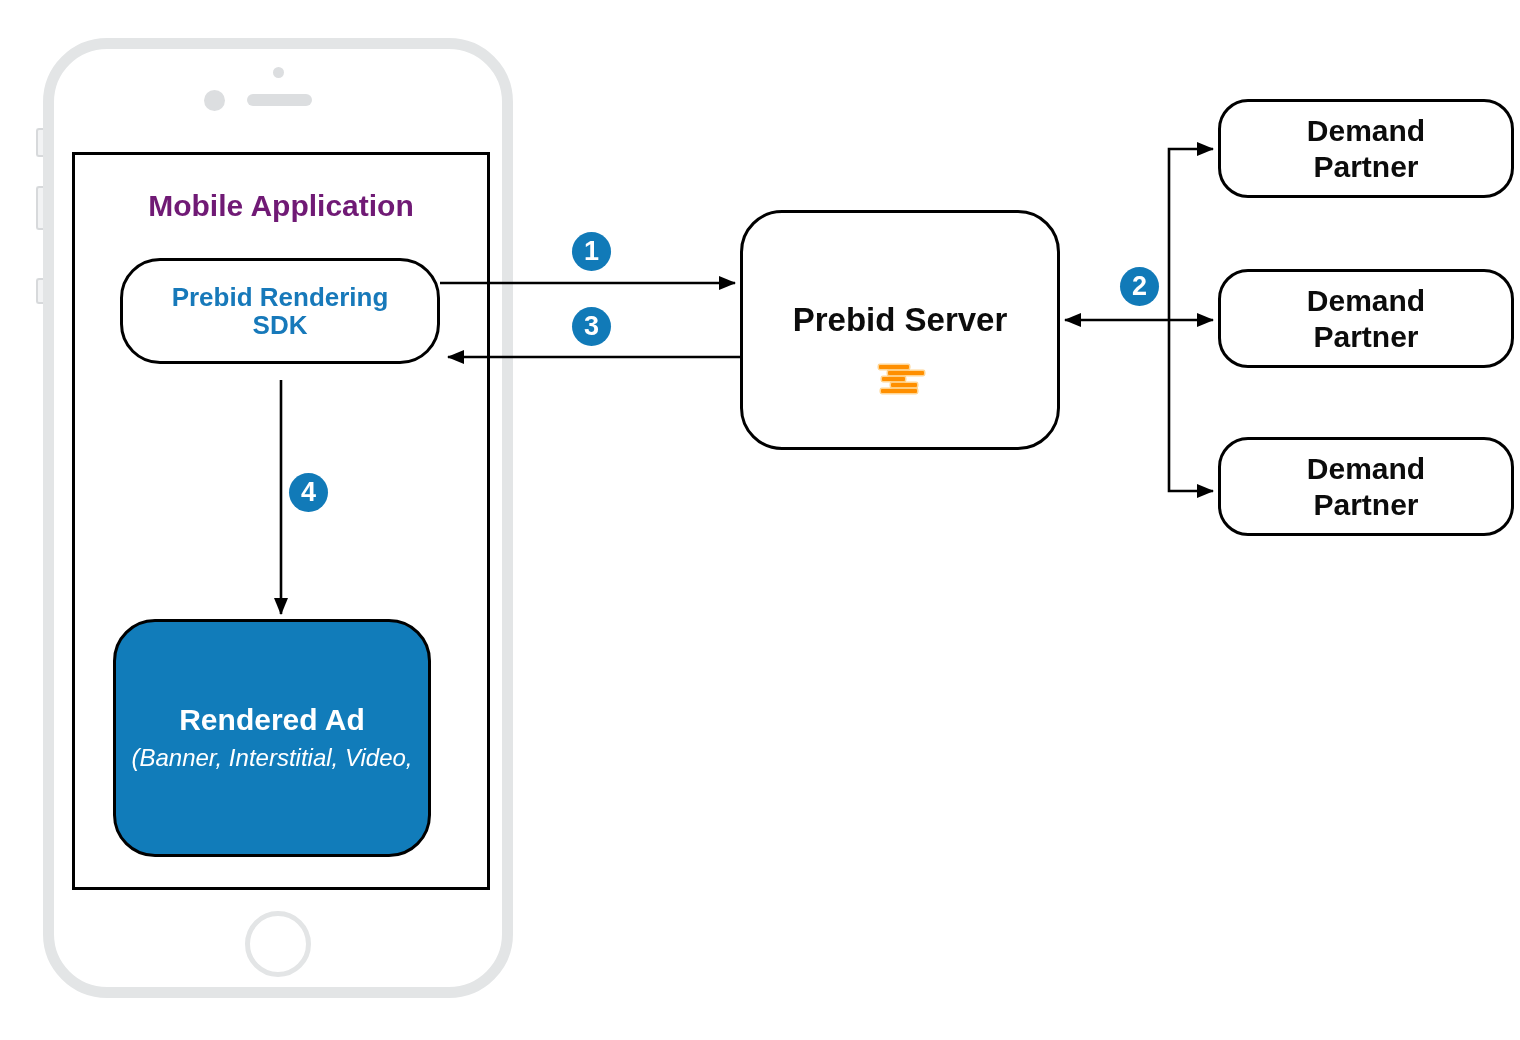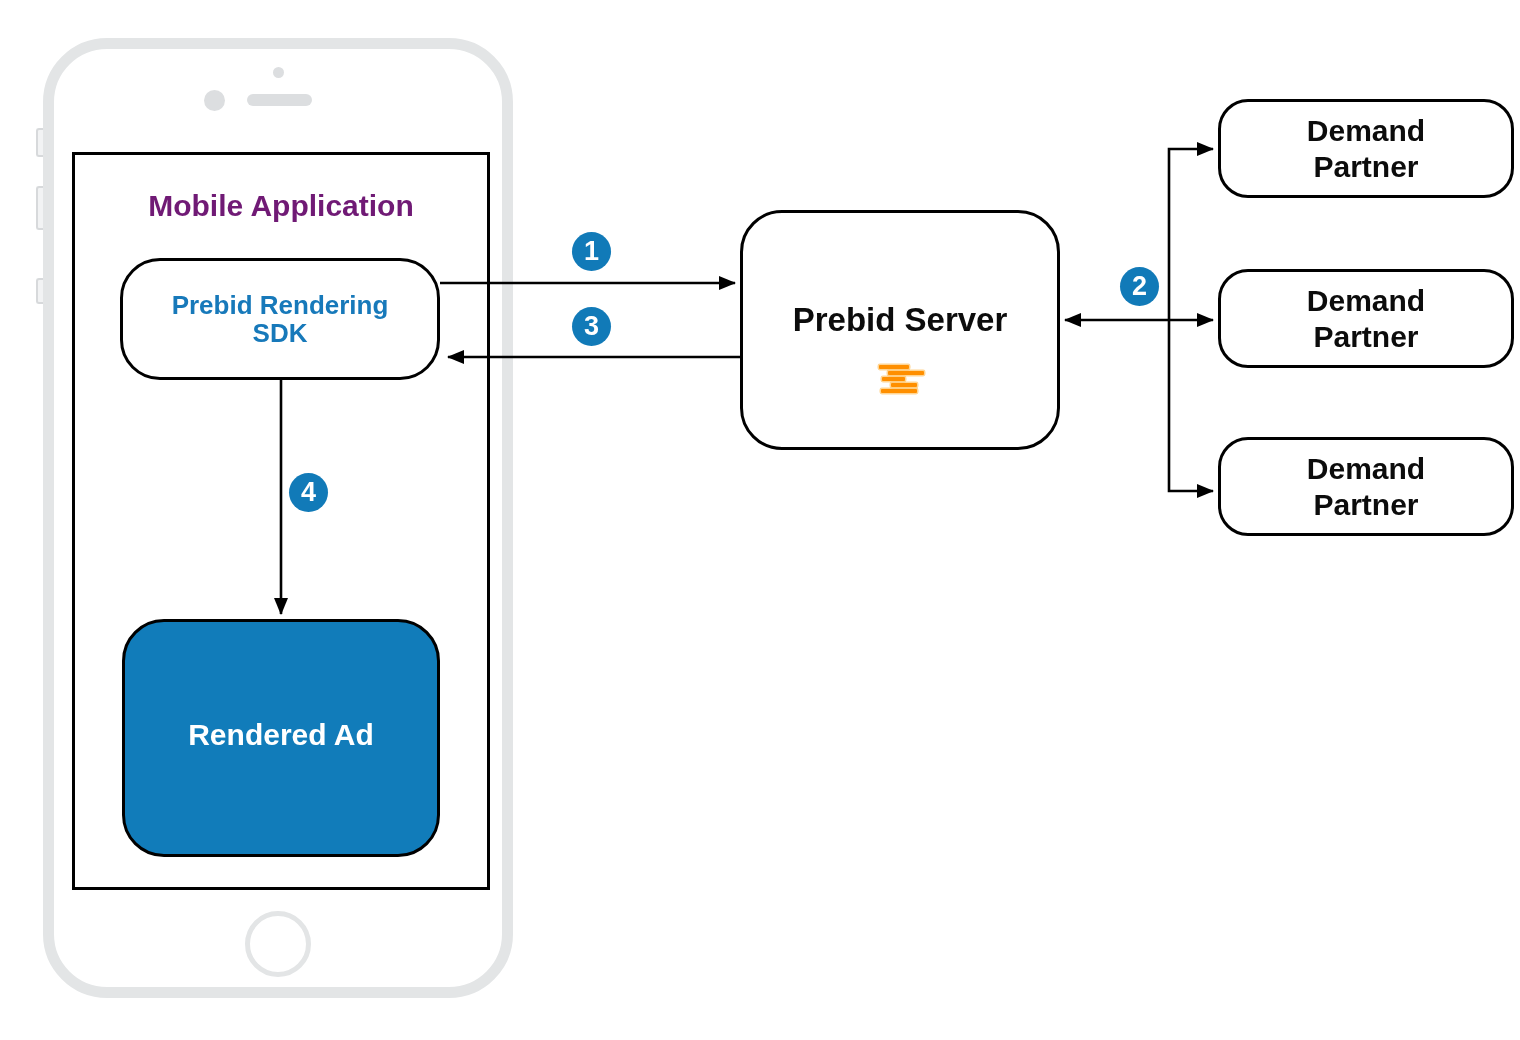--- a/index.html
+++ b/index.html
@@ -73,38 +73,38 @@
     position: absolute;
     left: 0; top: 34px; width: 100%;
     text-align: center;
     font-size: 30px; font-weight: bold;
     color: #701a75;
   }
 
   .sdk-box {
     position: absolute;
     left: 120px; top: 258px;
-    width: 320px; height: 122px;
+    width: 320px; height: 106px;
     border: 3px solid #000000;
     border-radius: 40px;
     background: #ffffff;
     box-sizing: border-box;
     display: flex; flex-direction: column;
     align-items: center; justify-content: center;
     z-index: 3;
   }
   .sdk-line {
     font-size: 26px; font-weight: bold;
     color: #1779ba; line-height: 1.08;
     text-align: center;
   }
 
   .ad-box {
     position: absolute;
-    left: 122px; top: 619px;
+    left: 113px; top: 619px;
     width: 318px; height: 238px;
     background: #117cba;
     border: 3px solid #000000;
     border-radius: 42px;
     box-sizing: border-box;
     display: flex; flex-direction: column;
     align-items: center; justify-content: center;
     color: #ffffff;
     z-index: 3;
   }
@@ -205,20 +205,21 @@
   </div>
 
   <div class="sdk-box">
     <div class="sdk-line">Prebid Rendering</div>
     <div class="sdk-line">SDK</div>
   </div>
 
   <div class="ad-box">
     <div class="ad-title">Rendered Ad</div>
     <div class="ad-sub">
+      <div>(Banner, Interstitial, Video,</div>
     </div>
   </div>
 
   <div class="server-box">
     <div class="server-title">Prebid Server</div>
     <div class="prebid-logo">
       <div class="lbar b1"></div>
       <div class="lbar b2"></div>
       <div class="lbar b3"></div>
       <div class="lbar b4"></div>

